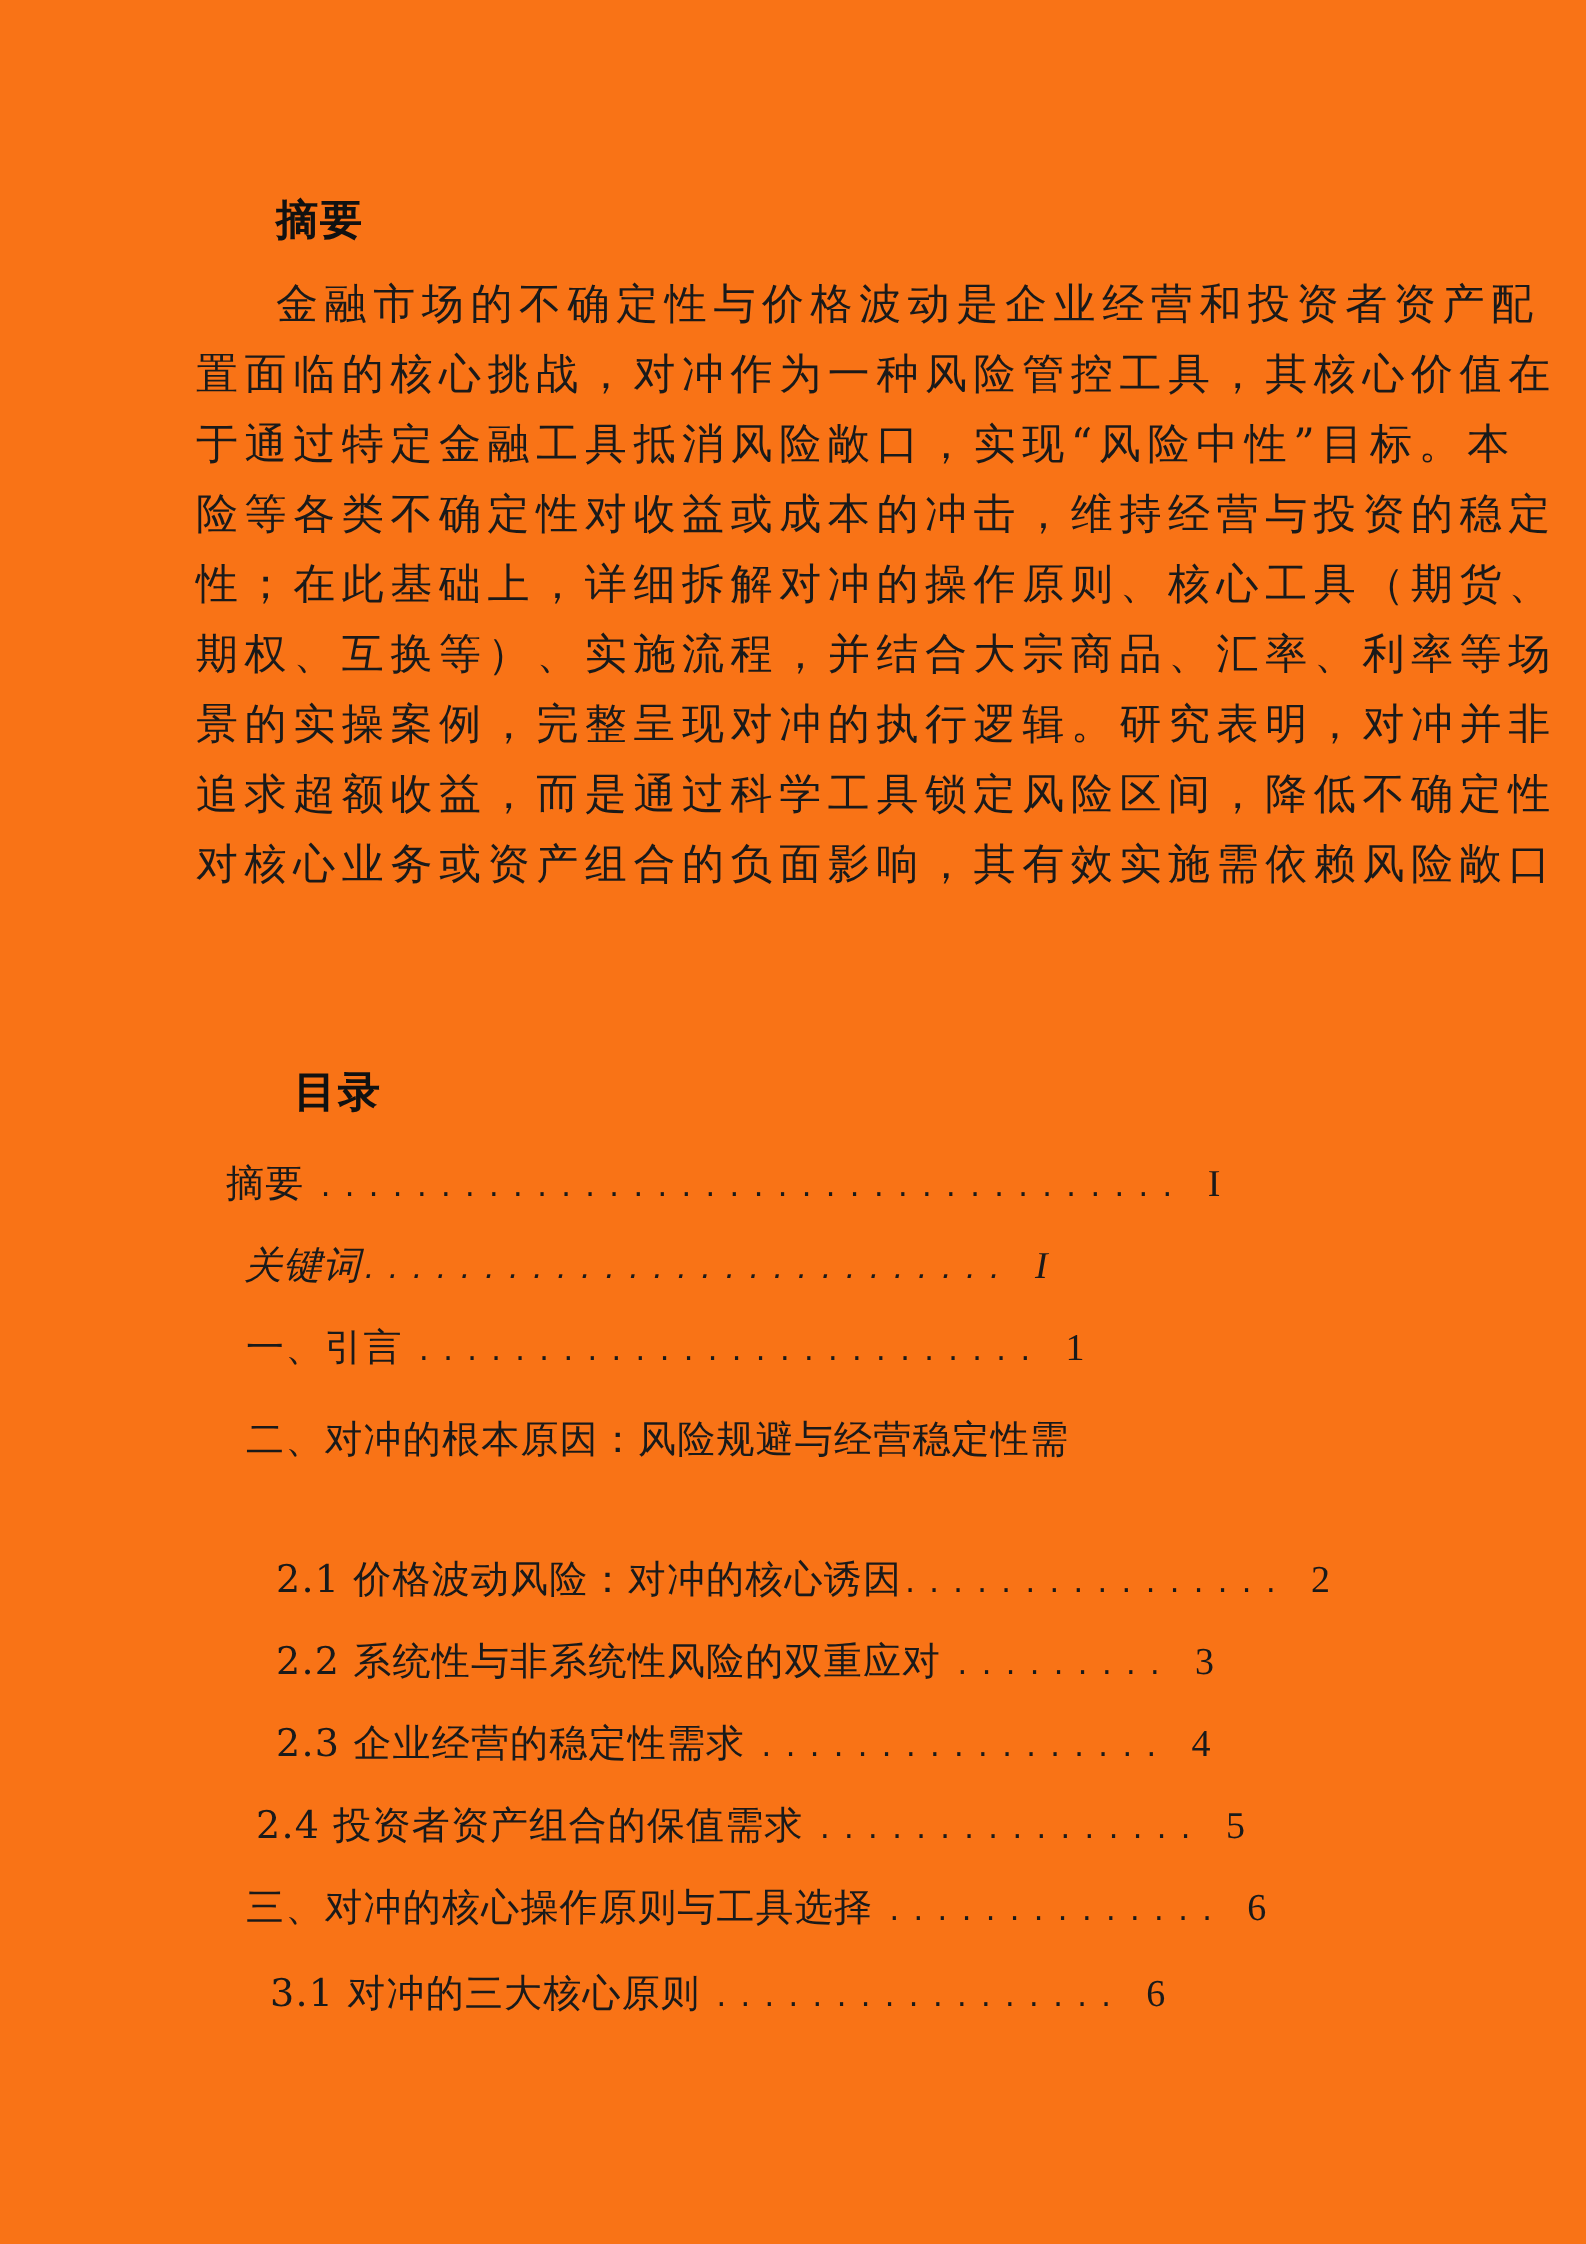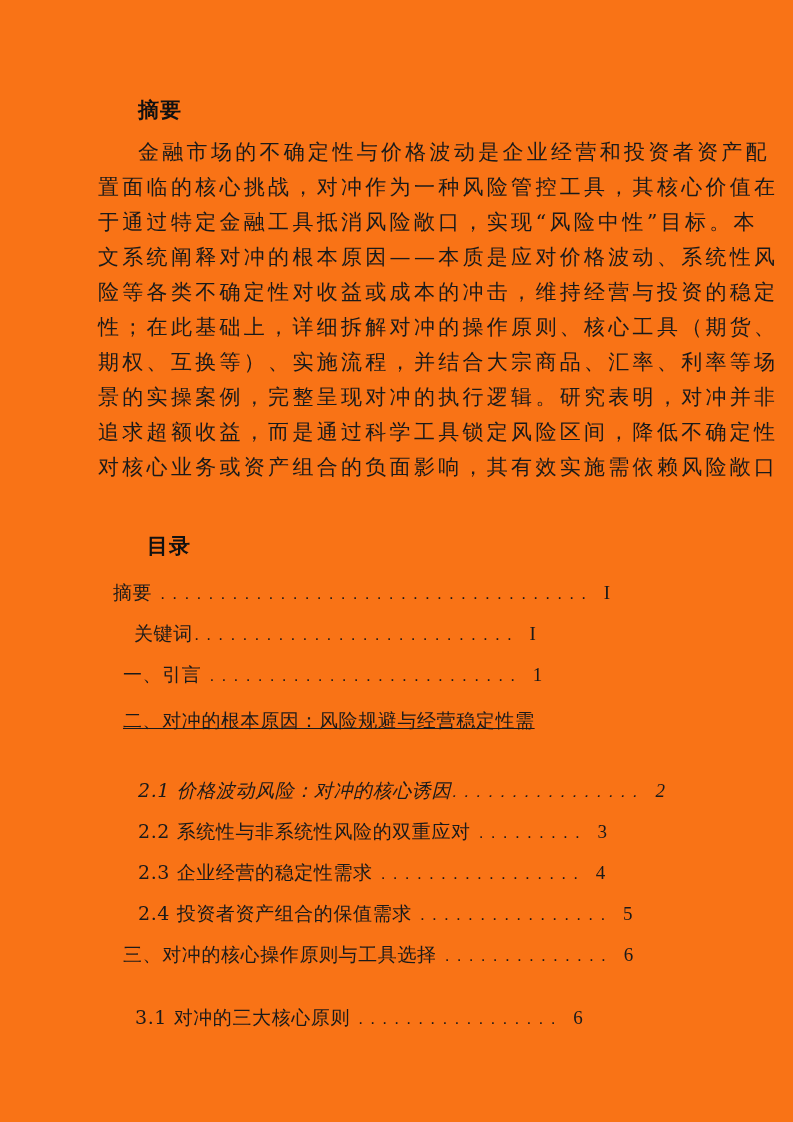--- a/index.html
+++ b/index.html
@@ -67,80 +67,79 @@
     .toc-entry .dots {
       letter-spacing: 4.2px;
       font-family: "DejaVu Sans Mono", "Liberation Mono", monospace;
       font-size: 13px;
     }
     .toc-entry .page-num {
       margin-left: 12px;
       font-family: "Liberation Serif", "DejaVu Serif", serif;
       font-size: 19px;
     }
-    .wrap-line { display: block; text-decoration: underline; }
+    .wrap-line { display: block; }
   </style>
 </head>
 <body>
 
 <div class="page">
 
   <div id="abstract-heading" class="heading">摘要</div>
 
   <div class="abstract-body">
     <span class="line first">金融市场的不确定性与价格波动是企业经营和投资者资产配</span>
     <span class="line">置面临的核心挑战，对冲作为一种风险管控工具，其核心价值在</span>
     <span class="line">于通过特定金融工具抵消风险敞口，实现“风险中性”目标。本</span>
-    <span class="line">文系统阐释对冲的根本原因——本质是应对价格波动、系统性风</span>
     <span class="line">险等各类不确定性对收益或成本的冲击，维持经营与投资的稳定</span>
     <span class="line">性；在此基础上，详细拆解对冲的操作原则、核心工具（期货、</span>
     <span class="line">期权、互换等）、实施流程，并结合大宗商品、汇率、利率等场</span>
     <span class="line">景的实操案例，完整呈现对冲的执行逻辑。研究表明，对冲并非</span>
     <span class="line">追求超额收益，而是通过科学工具锁定风险区间，降低不确定性</span>
     <span class="line">对核心业务或资产组合的负面影响，其有效实施需依赖风险敞口</span>
   </div>
 
   <div id="toc-heading" class="heading">目录</div>
 
   <div class="toc">
 
     <div class="toc-entry" style="left:113px; top:580px;">
       <span>摘要 </span><span class="dots">....................................</span><span class="page-num">I</span>
     </div>
 
-    <div class="toc-entry" style="left:134px; top:621px;">
+    <div class="toc-entry" style="left:122px; top:621px;font-style:italic;">
       <span>关键词</span><span class="dots">...........................</span><span class="page-num">I</span>
     </div>
 
     <div class="toc-entry" style="left:123px; top:662px;">
       <span>一、引言 </span><span class="dots">..........................</span><span class="page-num">1</span>
     </div>
 
     <div class="toc-entry" style="left:123px; top:703px; line-height:34px;">
       <span class="wrap-line">二、对冲的根本原因：风险规避与经营稳定性需</span>
     </div>
 
-    <div class="toc-entry" style="left:138px; top:778px;font-style:italic;">
+    <div class="toc-entry" style="left:138px; top:778px;">
       <span>2.1 价格波动风险：对冲的核心诱因</span><span class="dots">................</span><span class="page-num">2</span>
     </div>
 
     <div class="toc-entry" style="left:138px; top:819px;">
       <span>2.2 系统性与非系统性风险的双重应对 </span><span class="dots">.........</span><span class="page-num">3</span>
     </div>
 
     <div class="toc-entry" style="left:138px; top:860px;">
       <span>2.3 企业经营的稳定性需求 </span><span class="dots">.................</span><span class="page-num">4</span>
     </div>
 
-    <div class="toc-entry" style="left:138px; top:901px;">
+    <div class="toc-entry" style="left:128px; top:901px;">
       <span>2.4 投资者资产组合的保值需求 </span><span class="dots">................</span><span class="page-num">5</span>
     </div>
 
     <div class="toc-entry" style="left:123px; top:942px;">
       <span>三、对冲的核心操作原则与工具选择 </span><span class="dots">..............</span><span class="page-num">6</span>
     </div>
 
-    <div class="toc-entry" style="left:135px; top:985px;margin-top:20px;">
+    <div class="toc-entry" style="left:135px; top:985px;">
       <span>3.1 对冲的三大核心原则 </span><span class="dots">.................</span><span class="page-num">6</span>
     </div>
 
   </div>
 </div>
 
 </body></html>

